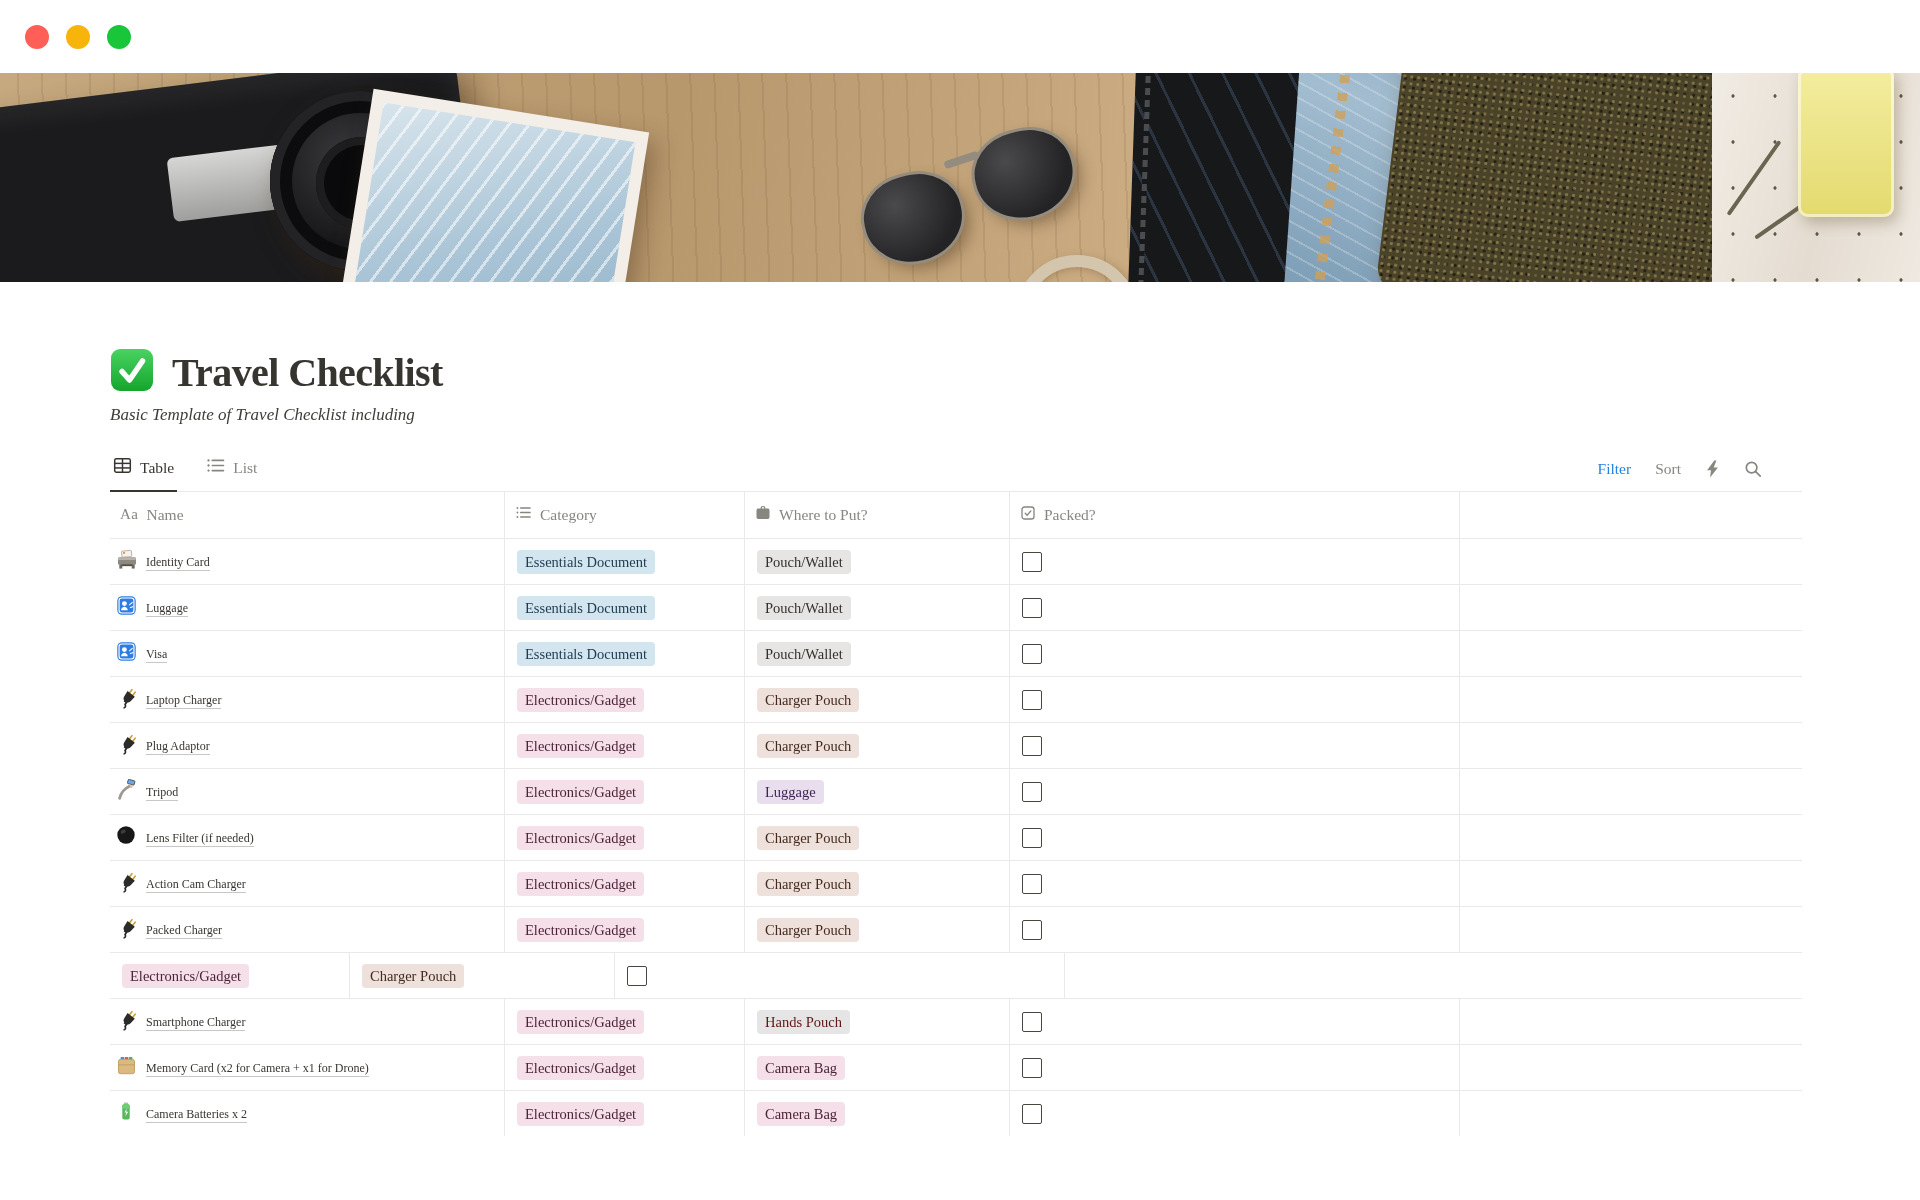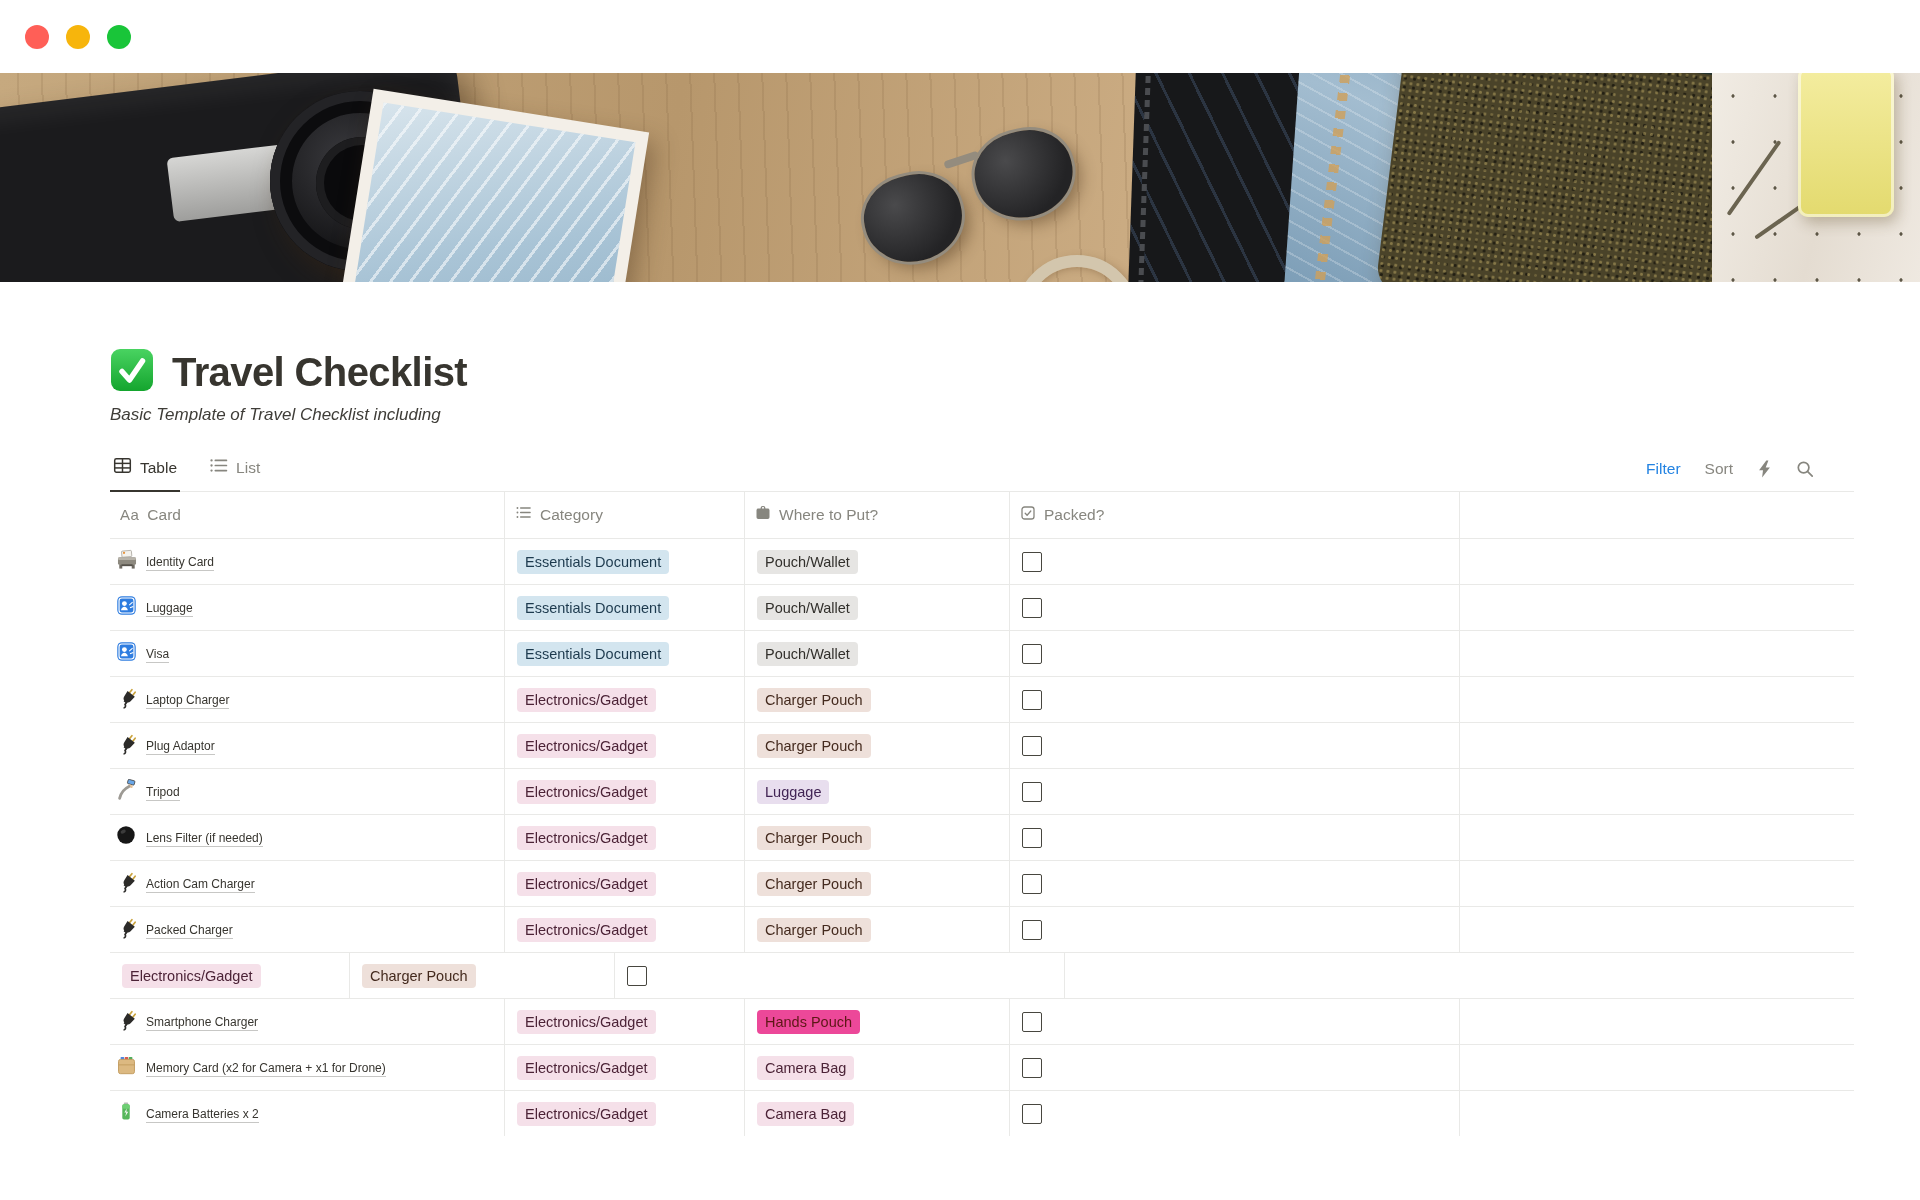--- a/index.html
+++ b/index.html
@@ -52,21 +52,21 @@
   .fabric{left:1712px;top:0;width:210px;height:209px;background:
      radial-gradient(#5d5747 1.3px,transparent 1.8px),
      linear-gradient(105deg,#f1ece4,#e4dcd1 55%,#efe9e1);background-size:42px 46px,100% 100%;}
   .leaf1,.leaf2{width:4px;height:90px;background:#6b6450;border-radius:4px;}
   .leaf1{left:40px;top:60px;transform:rotate(35deg);}
   .leaf2{left:70px;top:110px;transform:rotate(55deg);height:70px;}
   .perfume{left:1798px;top:-6px;width:96px;height:150px;border-radius:10px;
     background:linear-gradient(#f4eda0,#e3da6e);box-shadow:inset 0 0 0 3px rgba(255,255,255,.55),4px 6px 14px rgba(90,70,30,.3);}
 
   
-  .content{padding:0 66px 0 110px;}
+  .content{padding:0 118px 0 110px;font-family:Liberation Serif, serif;}
   .page-head{margin-top:66px;display:flex;align-items:center;gap:18px;}
   .page-title{font-size:40px;font-weight:700;letter-spacing:-.6px;margin:0;color:#37352f;}
   .subtitle{margin-top:9px;font-size:17px;font-style:italic;color:#3f3d38;}
 
   .tabbar{margin-top:22px;display:flex;align-items:center;border-bottom:1px solid #e9e9e7;}
   .tab{display:flex;align-items:center;gap:8px;padding:9px 3px 11px;margin-right:26px;font-size:15.5px;cursor:pointer;}
   .tab.active{color:#37352f;font-weight:500;border-bottom:2.5px solid #37352f;margin-bottom:-1.5px;}
   .tab.inactive{color:#87867f;}
   .actions{margin-left:auto;display:flex;align-items:center;gap:24px;padding-right:40px;font-size:15.5px;}
   .act-filter{color:#2383e2;cursor:pointer;}
@@ -184,21 +184,21 @@
             <circle cx="7.6" cy="7.6" r="5.3"></circle>
             <line x1="11.7" y1="11.7" x2="16.2" y2="16.2" stroke-linecap="round"></line>
           </svg>
         </span>
     </div>
   </div>
 
   <div class="thead">
     <div class="th w-name">
       <span class="aa">Aa</span>
-      <span>Card</span>
+      <span>Name</span>
     </div>
     <div class="th w-cat">
       <span><svg width="17" height="17" viewBox="0 0 18 18">
             <g stroke="#87867f" stroke-width="1.5" stroke-linecap="round">
               <line x1="6" y1="4.2" x2="16" y2="4.2"></line>
               <line x1="6" y1="9" x2="16" y2="9"></line>
               <line x1="6" y1="13.8" x2="16" y2="13.8"></line>
             </g>
             <g fill="#87867f">
               <circle cx="2.6" cy="4.2" r="1"></circle>
@@ -376,21 +376,21 @@
       <div class="tr">
         <div class="td td-name"><span class="row-icon"><svg width="22" height="22" viewBox="0 0 22 22">
               <g transform="rotate(38 11 11)">
                 <rect x="8.9" y="0.6" width="1.7" height="5.2" rx=".8" fill="#c9a23c"></rect>
                 <rect x="13" y="0.6" width="1.7" height="5.2" rx=".8" fill="#c9a23c"></rect>
                 <path d="M7.2 5.2h9.2l-.6 6.1a4 4 0 0 1-4 3.6 4 4 0 0 1-4-3.6z" fill="#2c2b29"></path>
                 <path d="M10.3 14.8h3.1v2.4c2.1.9 2.2 2.7 1 3.8" stroke="#2c2b29" stroke-width="1.7" fill="none"></path>
               </g>
             </svg></span><span class="row-name">Smartphone Charger</span></div>
         <div class="td td-cat"><span class="pill" style="background: rgb(245, 224, 233); color: rgb(76, 35, 55);">Electronics/Gadget</span></div>
-        <div class="td td-where"><span class="pill" style="background: #ec4899; color: rgb(93, 23, 21);">Hands Pouch</span></div>
+        <div class="td td-where"><span class="pill" style="background: #e5e5e5; color: rgb(93, 23, 21);">Hands Pouch</span></div>
         <div class="td td-packed">
           <div class="checkbox" role="checkbox" aria-checked="false"></div>
         </div>
         <div class="td w-gutter" style="border: none; flex: 1 1 0%;"></div>
       </div>
       <div class="tr">
         <div class="td td-name"><span class="row-icon"><svg width="21" height="21" viewBox="0 0 20 20">
               <rect x="4.4" y="2" width="3.4" height="3.2" rx=".6" fill="#4f86e0"></rect>
               <rect x="8.3" y="2" width="3.4" height="3.2" rx=".6" fill="#d9594d"></rect>
               <rect x="12.2" y="2" width="3.4" height="3.2" rx=".6" fill="#4fae5c"></rect>

